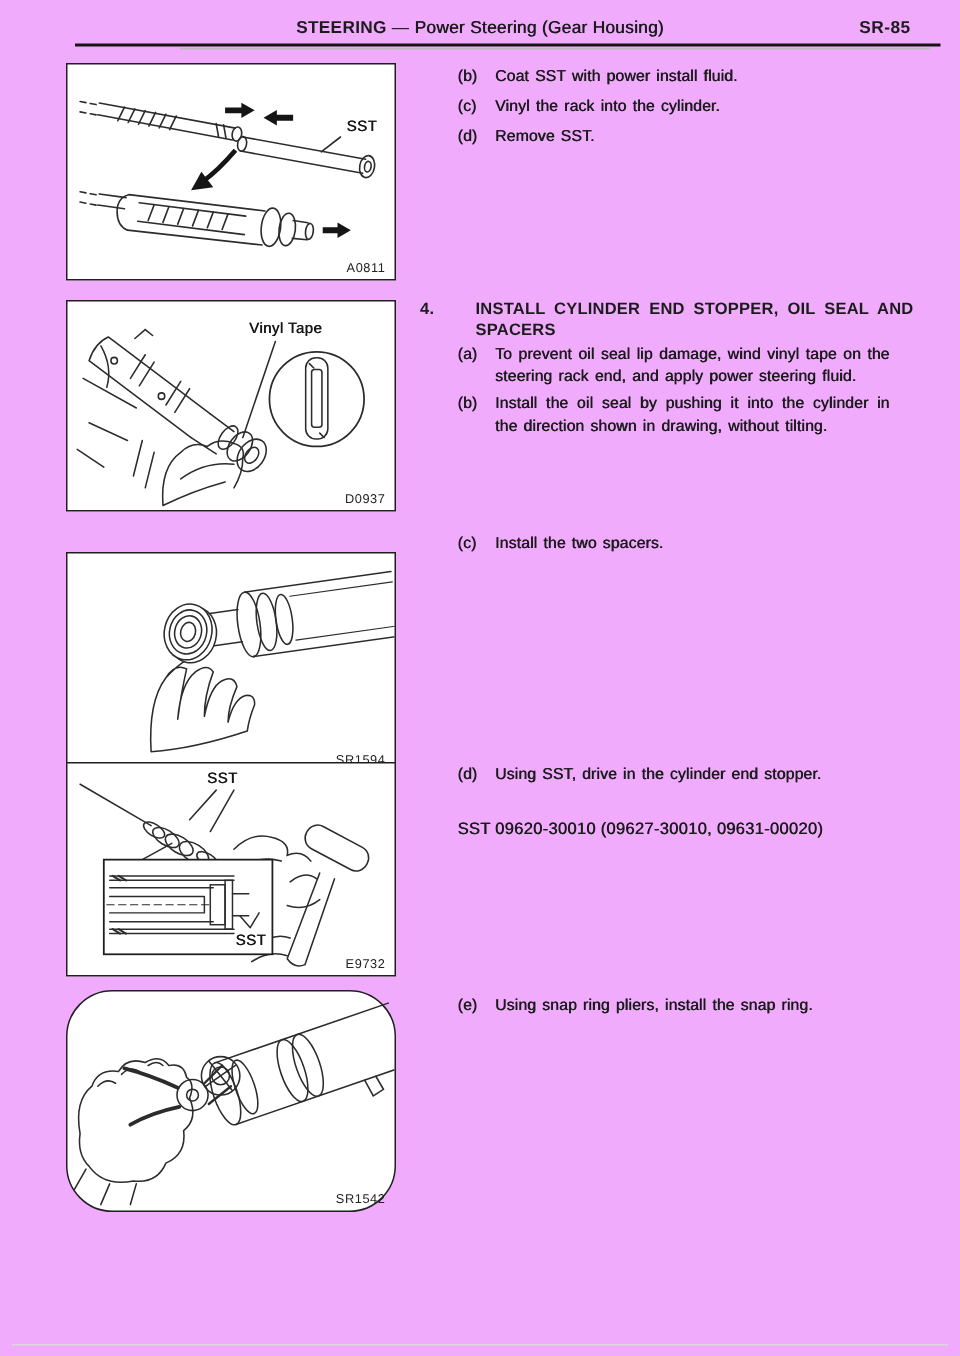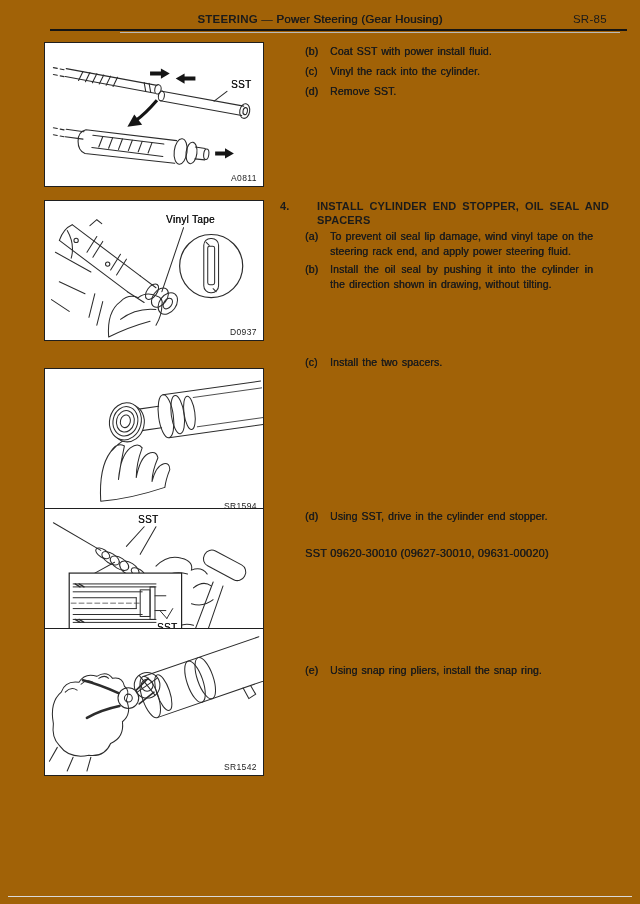--- a/index.html
+++ b/index.html
@@ -1,26 +1,26 @@
 <!DOCTYPE html>
 <html><head>
 <meta charset="utf-8">
 <style>
   * { margin:0; padding:0; box-sizing:border-box; }
   html,body { background:#ffffff; }
   .page {
-    position:relative; width:640px; height:904px; background:#a16207;
+    position:relative; width:640px; height:904px; background:#f0abfc;
     font-family:"Liberation Sans", sans-serif; color:#1b1b1b; overflow:hidden;
   }
   .fb { text-shadow: 0.35px 0 0 currentColor; } 
 
   
   .hdr-center { position:absolute; top:13px; left:0; width:640px; text-align:center;
     font-size:11.5px; letter-spacing:.2px; white-space:nowrap; }
-  .hdr-page { position:absolute; top:13px; right:33px; font-size:11.5px; font-weight:normal; letter-spacing:.3px; }
+  .hdr-page { position:absolute; top:13px; right:33px; font-size:11.5px; font-weight:bold; letter-spacing:.3px; }
   .hdr-rule { position:absolute; top:29px; left:50px; width:577px; height:2px; background:#141414; }
   .hdr-rule2 { position:absolute; top:32px; left:120px; width:500px; height:1px; background:#b9b9b9; }
 
   
   .figbox { position:absolute; left:44px; width:220px; border:1.5px solid #1f1f1f; background:#fff; }
   .figbox svg { position:absolute; left:0; top:0; width:100%; height:100%; }
   .figcode { position:absolute; right:6px; bottom:3px; font-size:8.5px; letter-spacing:.4px; color:#232323; }
   .figlabel { position:absolute; font-size:10px; letter-spacing:.3px; color:#161616; white-space:nowrap; }
 
   
@@ -171,21 +171,21 @@
         <path d="M30 76 l5 3 M34 76 l5 3 M30 112 l5 3 M34 112 l5 3" stroke-width="1.4"></path>
         <path d="M26 95.5 H95" stroke-dasharray="5 3" stroke-width="0.7"></path>
         <path d="M116 103 L123 111 M129 101 L123 111"></path>
       </g>
     </svg>
     <span class="figlabel fb" style="left:93px; top:5px;">SST</span>
     <span class="figlabel fb" style="left:112px; top:113px;">SST</span>
     <span class="figcode">E9732</span>
   </div>
 
-  <div class="figbox" style="top:628px;height:148px;">
+  <div class="figbox" style="top:660px;height:148px;border-radius:31px;">
     <svg viewBox="0 0 220 148">
       <g stroke="#2c2c2c" fill="none" stroke-width="1.05" stroke-linecap="round">
         <g transform="rotate(-19 150 55)">
           <path d="M104 32 L228 32 M104 76 L228 76"></path>
           <ellipse cx="104" cy="54" rx="8" ry="22"></ellipse>
           <ellipse cx="118" cy="54" rx="6.5" ry="19"></ellipse>
           <ellipse cx="152" cy="54" rx="8" ry="22"></ellipse>
           <ellipse cx="163" cy="54" rx="8" ry="22"></ellipse>
           <path d="M196 76 l2 12 8 -2 -2 -10"></path>
         </g>

